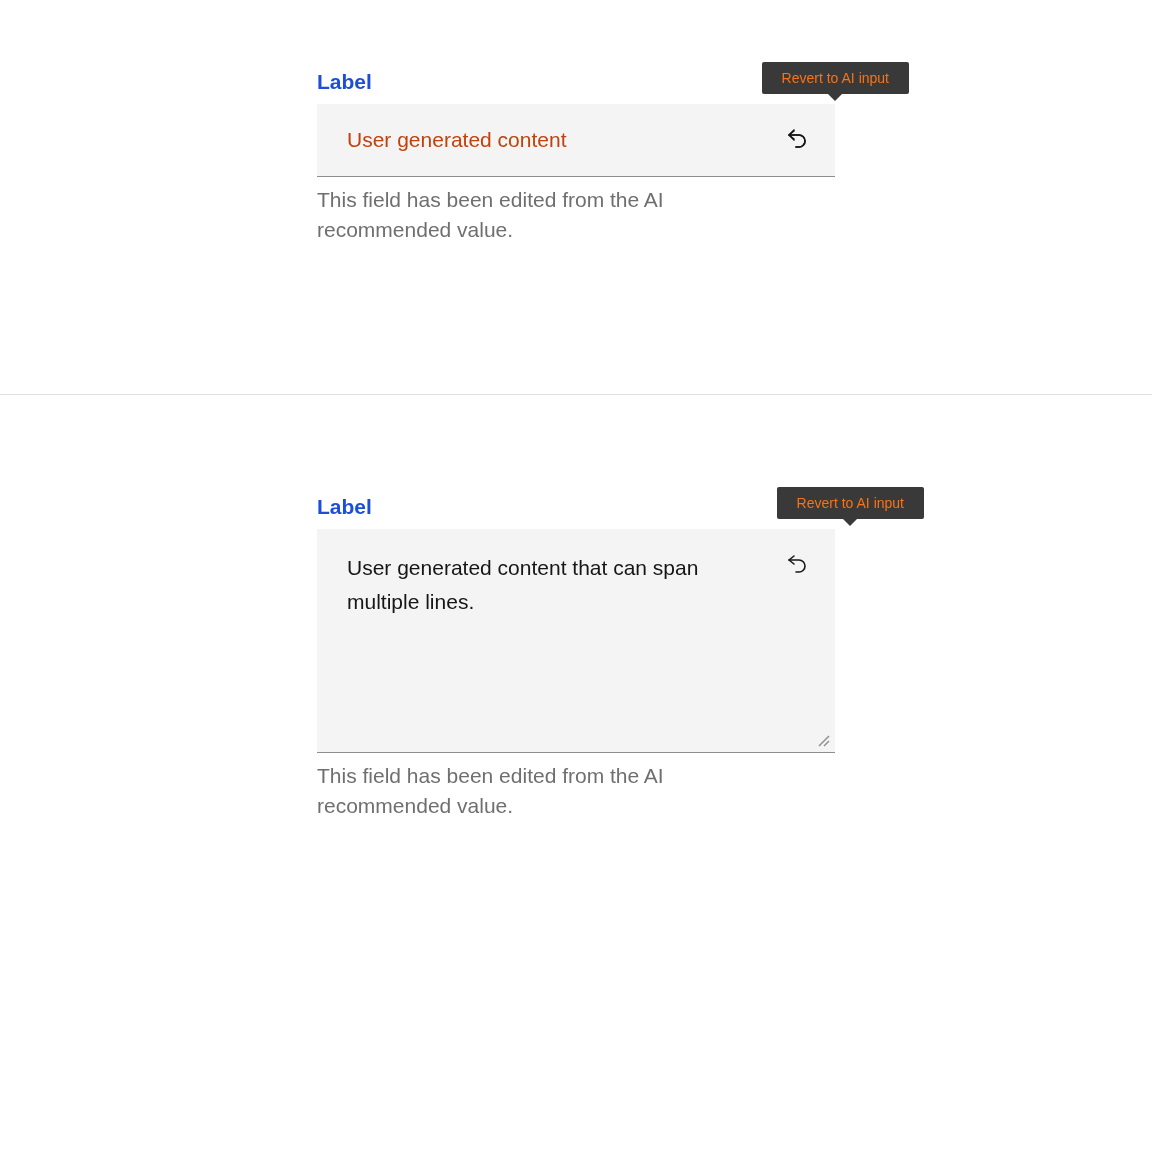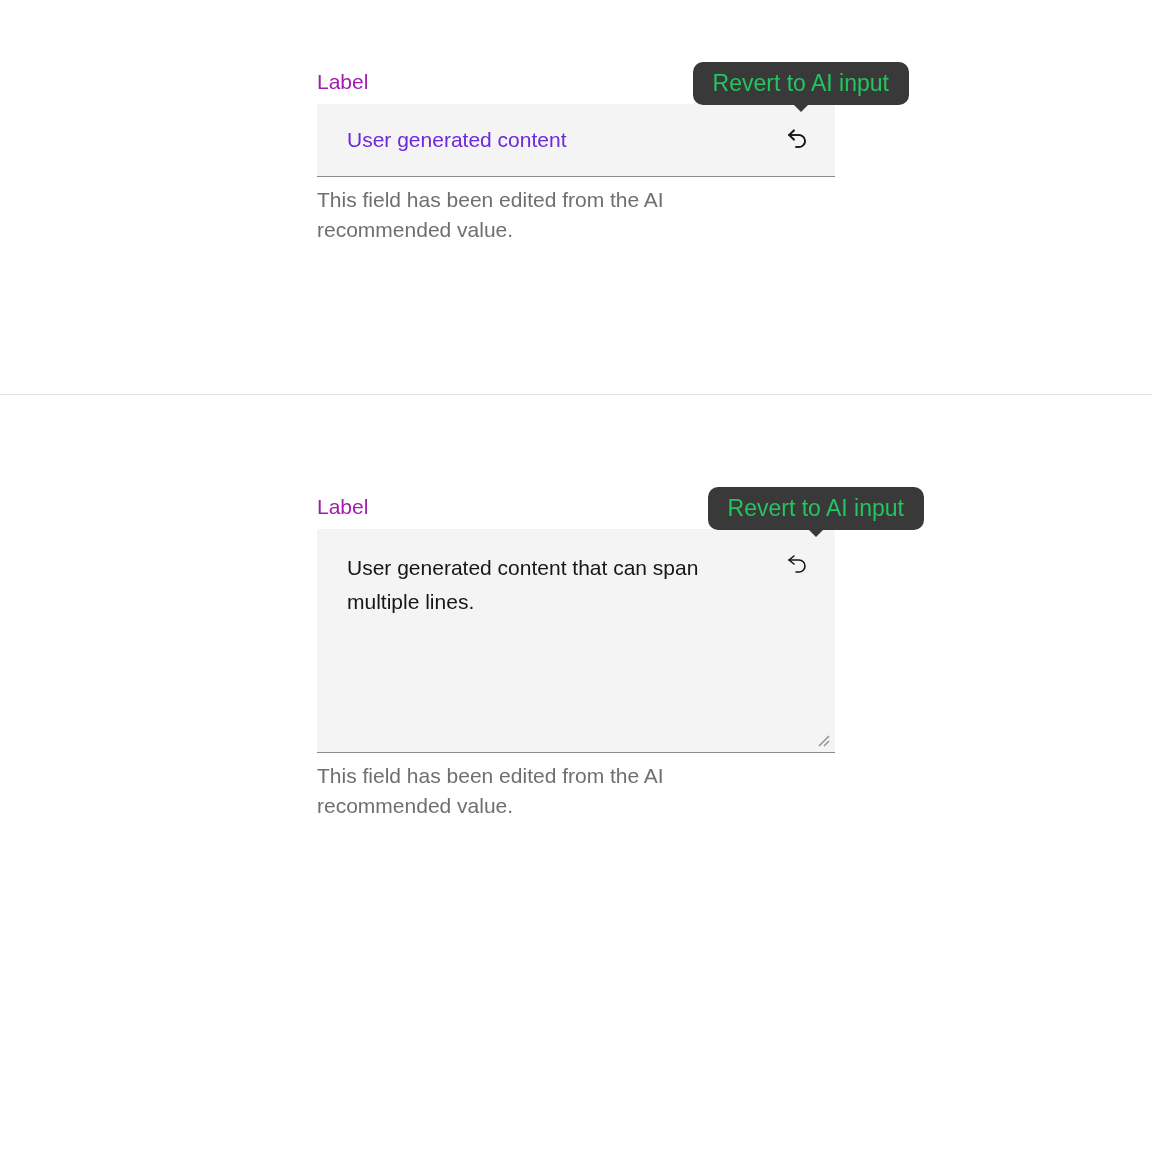--- a/index.html
+++ b/index.html
@@ -24,37 +24,37 @@
     border-top: 1px solid #e0e0e0;
     padding-top: 100px;
     padding-bottom: 160px;
   }
   .field-wrap {
     width: 518px;
     position: relative;
   }
   .label {
     font-size: 21px;
-    color: #a21caf;
+    color: #1d4ed8;
     margin-bottom: 10px;
-    font-weight: 400;
+    font-weight: 700;
   }
   .input-row {
     background: #f4f4f4;
     border-bottom: 1px solid #8d8d8d;
     display: flex;
     align-items: flex-start;
     position: relative;
   }
   .text-input {
     flex: 1;
     border: none;
     background: transparent;
     font-size: 21px;
-    color: #6d28d9;
+    color: #c2410c;
     padding: 22px 18px 22px 30px;
     outline: none;
     font-family: inherit;
     line-height: 1.35;
   }
   .textarea-wrap {
     background: #f4f4f4;
     border-bottom: 1px solid #8d8d8d;
     position: relative;
     height: 224px;
@@ -100,24 +100,24 @@
   .helper {
     font-size: 21px;
     color: #6f6f6f;
     margin-top: 8px;
     line-height: 1.4;
     max-width: 420px;
   }
   .tooltip {
     position: absolute;
     background: #393939;
-    color: #22c55e;
-    font-size: 23px;
+    color: #f97316;
+    font-size: 14px;
     padding: 8px 20px;
-    border-radius: 10px;
+    border-radius: 2px;
     white-space: nowrap;
     z-index: 10;
   }
   .tooltip::after {
     content: "";
     position: absolute;
     top: 100%;
     left: 50%;
     transform: translateX(-50%);
     border: 7px solid transparent;

